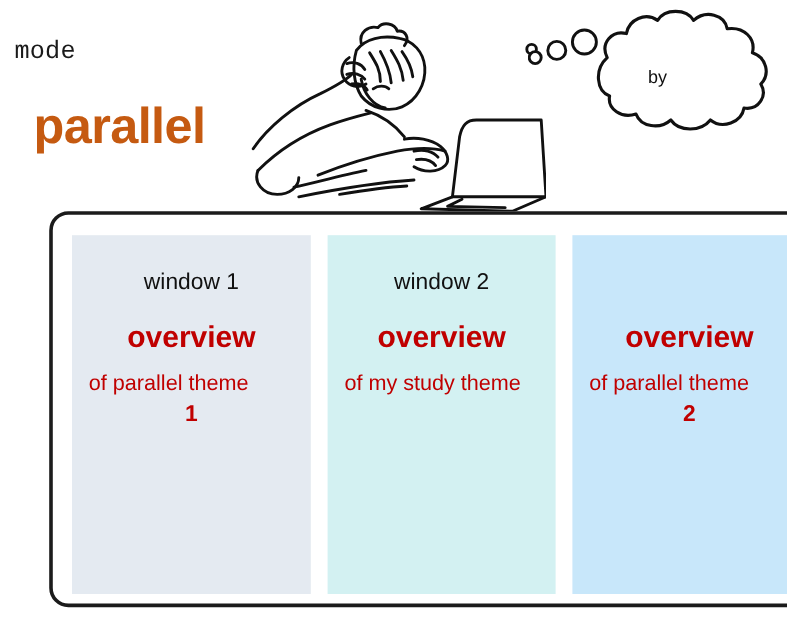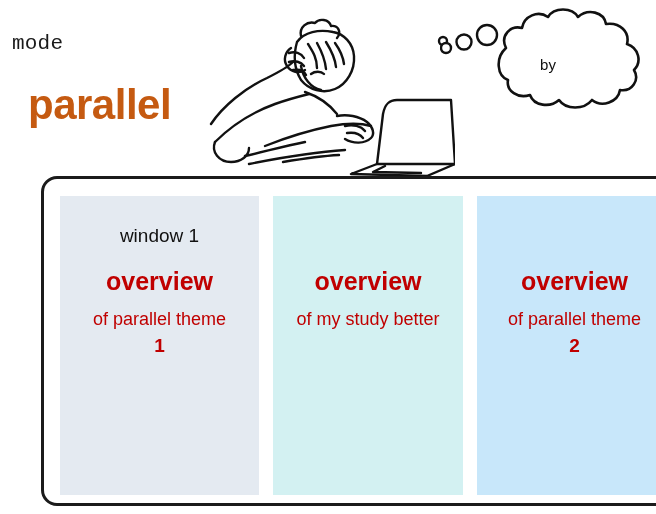--- a/index.html
+++ b/index.html
@@ -136,21 +136,21 @@
     font-weight: bold;
     color: #C00000;
     line-height: 1;
   }
 
   .window-sub {
     position: absolute;
     left: 0;
     right: 0;
     top: 112px;
-    text-align: center;
+    text-align: left;
     font-size: 18px;
     color: #C00000;
     line-height: 1.25;
     padding: 0 14px;
     box-sizing: border-box;
   }
 
   .window-num {
     position: absolute;
     left: 0;
@@ -267,22 +267,23 @@
   <div id="windows-row">
 
     <div class="window w1" style="background: rgb(228, 234, 241);">
       <div class="window-title">window 1</div>
       <div class="window-overview">overview</div>
       <div class="window-sub">of parallel theme</div>
       <div class="window-num">1</div>
     </div>
 
     <div class="window w2" style="background: rgb(211, 241, 242);">
+      <div class="window-title">window 2</div>
       <div class="window-overview">overview</div>
-      <div class="window-sub">of my study better</div>
+      <div class="window-sub">of my study theme</div>
       <div class="window-num"></div>
     </div>
 
     <div class="window w3" style="background: rgb(200, 231, 250);">
       <div class="window-overview">overview</div>
       <div class="window-sub">of parallel theme</div>
       <div class="window-num">2</div>
     </div>
 
   </div>

